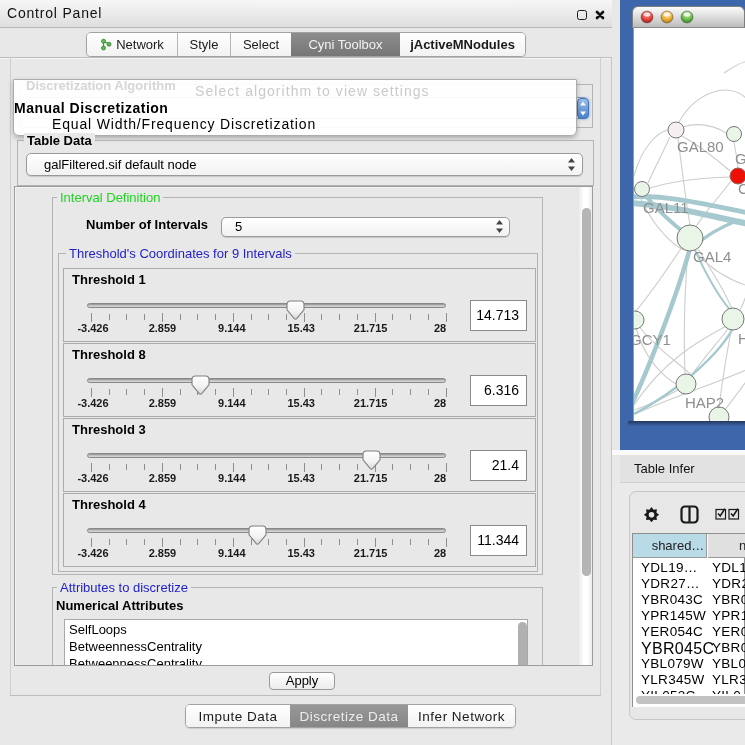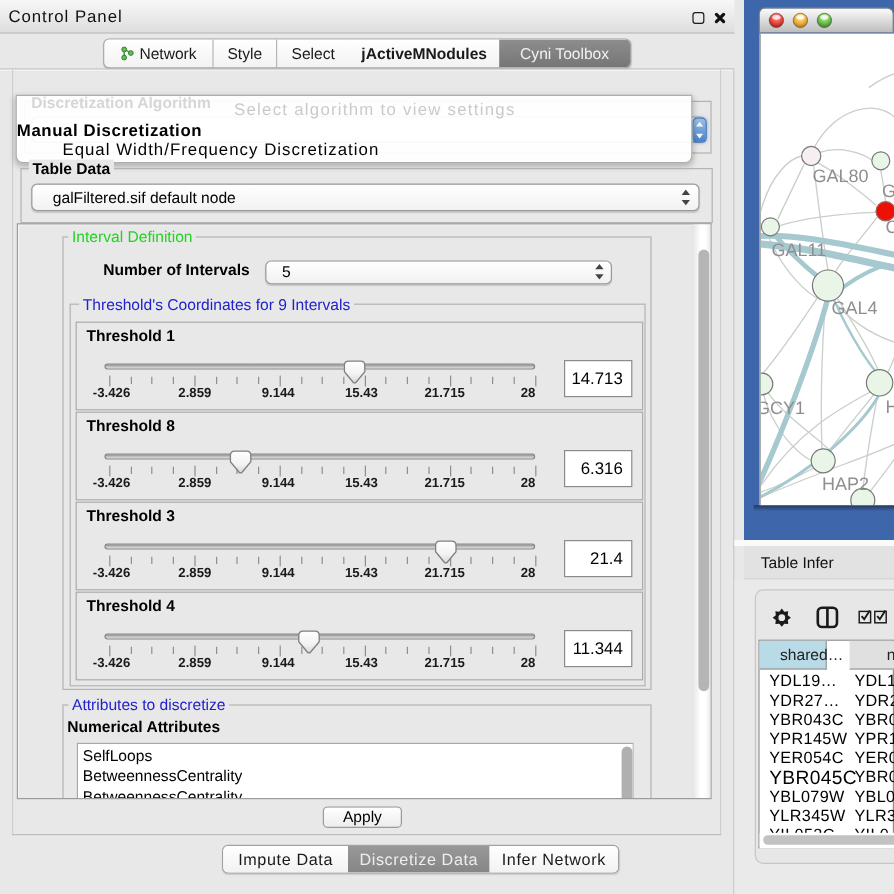--- a/index.html
+++ b/index.html
@@ -15,22 +15,22 @@
   </svg>
 <div class="a" style="left:86px;top:32px;height:23px;display:flex;border:1px solid #a2a2a2;border-radius:5px;overflow:hidden;background:#fff;box-shadow:0 1px 1px rgba(0,0,0,0.12);">
 <div style="width:90px;background:linear-gradient(#ffffff,#f2f2f2);color:#1a1a1a;display:flex;align-items:center;justify-content:center;font-size:13px;font-weight:400;box-sizing:border-box;"><svg width="12" height="13" style="margin-right:4px">
         <path d="M3.5 5 V9 M4.8 3.8 L8 5.6" stroke="#3c9a3c" stroke-width="1.2" fill="none"></path>
         <circle cx="3.5" cy="3.2" r="2" fill="#66bb55" stroke="#2e7d32" stroke-width="0.8"></circle>
         <circle cx="3.5" cy="10" r="2" fill="#66bb55" stroke="#2e7d32" stroke-width="0.8"></circle>
         <circle cx="9" cy="6.2" r="2" fill="#66bb55" stroke="#2e7d32" stroke-width="0.8"></circle>
       </svg>Network</div>
 <div style="width:53px;background:linear-gradient(#ffffff,#f2f2f2);color:#1a1a1a;border-left:1px solid #b5b5b5;display:flex;align-items:center;justify-content:center;font-size:13px;font-weight:400;box-sizing:border-box;">Style</div>
 <div style="width:61px;background:linear-gradient(#ffffff,#f2f2f2);color:#1a1a1a;border-left:1px solid #b5b5b5;display:flex;align-items:center;justify-content:center;font-size:13px;font-weight:400;box-sizing:border-box;">Select</div>
+<div style="width:109px;background:linear-gradient(#8d8d8d,#767676);color:#f2f2f2;display:flex;align-items:center;justify-content:center;font-size:13px;font-weight:400;box-sizing:border-box;">Cyni Toolbox</div>
 <div style="width:125px;background:linear-gradient(#ffffff,#f2f2f2);color:#1a1a1a;display:flex;align-items:center;justify-content:center;font-size:13px;font-weight:600;box-sizing:border-box;">jActiveMNodules</div>
-<div style="width:109px;background:linear-gradient(#8d8d8d,#767676);color:#f2f2f2;display:flex;align-items:center;justify-content:center;font-size:13px;font-weight:400;box-sizing:border-box;">Cyni Toolbox</div>
 </div>
 <div class="a" style="left:0;top:57px;width:612px;height:1px;background:#bdbdbd;"></div>
 <div class="a" style="left:0;top:58px;width:612px;height:1px;background:#f4f4f4;"></div>
 <div class="a" style="left:10px;top:58px;width:1px;height:637px;background:#cfcfcf;"></div>
 <div class="a" style="left:600px;top:58px;width:1px;height:637px;background:#cfcfcf;"></div>
 <div class="a" style="left:10px;top:695px;width:591px;height:1px;background:#bdbdbd;"></div>
 <div class="a" style="left:20px;top:84px;width:571px;height:42px;border:1px solid #b3b3b3;"></div>
 <div class="a" style="left:26px;top:97px;width:562px;height:22px;background:#fff;border:1px solid #9a9a9a;border-radius:5px;box-sizing:border-box;"></div>
 <div class="a" style="left:577px;top:98px;width:12px;height:21px;border-radius:4px;
  background:linear-gradient(#9bbfe8,#4a82c8);border:1px solid #4373b8;box-sizing:border-box;box-shadow:0 0 2px 1px rgba(110,160,220,0.5);"></div>
@@ -362,21 +362,21 @@
 </svg>
 <svg class="a" style="left:715px;top:507px" width="26" height="13" viewBox="0 0 26 13">
  <g fill="none" stroke="#1a1a1a">
   <rect x="1" y="2.5" width="9.5" height="9.5" stroke-width="1.2"></rect>
   <rect x="14" y="2.5" width="9.5" height="9.5" stroke-width="1.2"></rect>
   <path d="M3 6.5 L5.2 9 L9.8 1.8" stroke-width="1.6"></path>
   <path d="M16 6.5 L18.2 9 L22.8 1.8" stroke-width="1.6"></path>
  </g>
 </svg>
 <div class="a" style="left:632px;top:533px;width:113px;height:174px;background:#fff;border:1px solid #8f8f8f;box-sizing:border-box;overflow:hidden;"></div>
-<div class="a" style="left:633px;top:534px;width:56px;height:24px;background:#b9dbe7;border-right:1px solid #999;border-bottom:1px solid #999;box-sizing:border-box;text-align:center;font-size:13px;color:#222;line-height:23px;padding-left:17px;">shared…</div>
+<div class="a" style="left:633px;top:534px;width:74px;height:24px;background:#b9dbe7;border-right:1px solid #999;border-bottom:1px solid #999;box-sizing:border-box;text-align:center;font-size:13px;color:#222;line-height:23px;padding-left:17px;">shared…</div>
 <div class="a" style="left:708px;top:534px;width:37px;height:24px;background:#e0e0e0;border-bottom:1px solid #999;box-sizing:border-box;font-size:13px;color:#222;line-height:23px;padding-left:31px;">n</div>
 <div class="a" style="left:641px;top:559.5px;font-size:13.5px;letter-spacing:0.3px;color:#000;height:16px;overflow:hidden;">YDL19…</div>
 <div class="a" style="left:712px;top:559.5px;font-size:13.5px;letter-spacing:0.3px;color:#000;height:16px;overflow:hidden;">YDL1</div>
 <div class="a" style="left:641px;top:575.5px;font-size:13.5px;letter-spacing:0.3px;color:#000;height:16px;overflow:hidden;">YDR27…</div>
 <div class="a" style="left:712px;top:575.5px;font-size:13.5px;letter-spacing:0.3px;color:#000;height:16px;overflow:hidden;">YDR2</div>
 <div class="a" style="left:641px;top:591.5px;font-size:13.5px;letter-spacing:0.3px;color:#000;height:16px;overflow:hidden;">YBR043C</div>
 <div class="a" style="left:712px;top:591.5px;font-size:13.5px;letter-spacing:0.3px;color:#000;height:16px;overflow:hidden;">YBR0</div>
 <div class="a" style="left:641px;top:607.5px;font-size:13.5px;letter-spacing:0.3px;color:#000;height:16px;overflow:hidden;">YPR145W</div>
 <div class="a" style="left:712px;top:607.5px;font-size:13.5px;letter-spacing:0.3px;color:#000;height:16px;overflow:hidden;">YPR1</div>
 <div class="a" style="left:641px;top:623.5px;font-size:13.5px;letter-spacing:0.3px;color:#000;height:16px;overflow:hidden;">YER054C</div>

